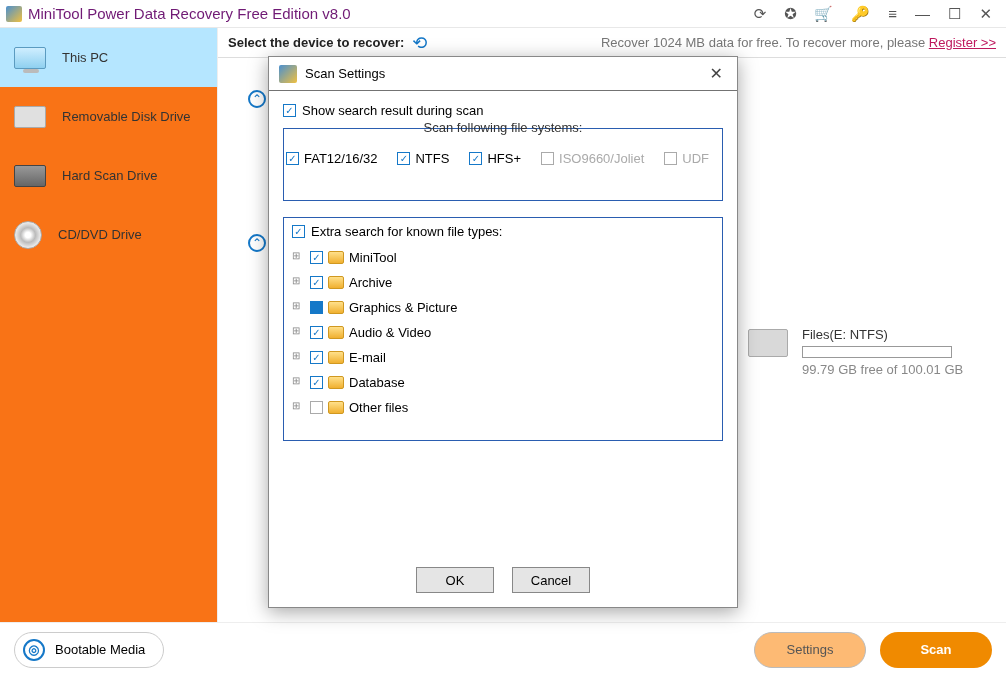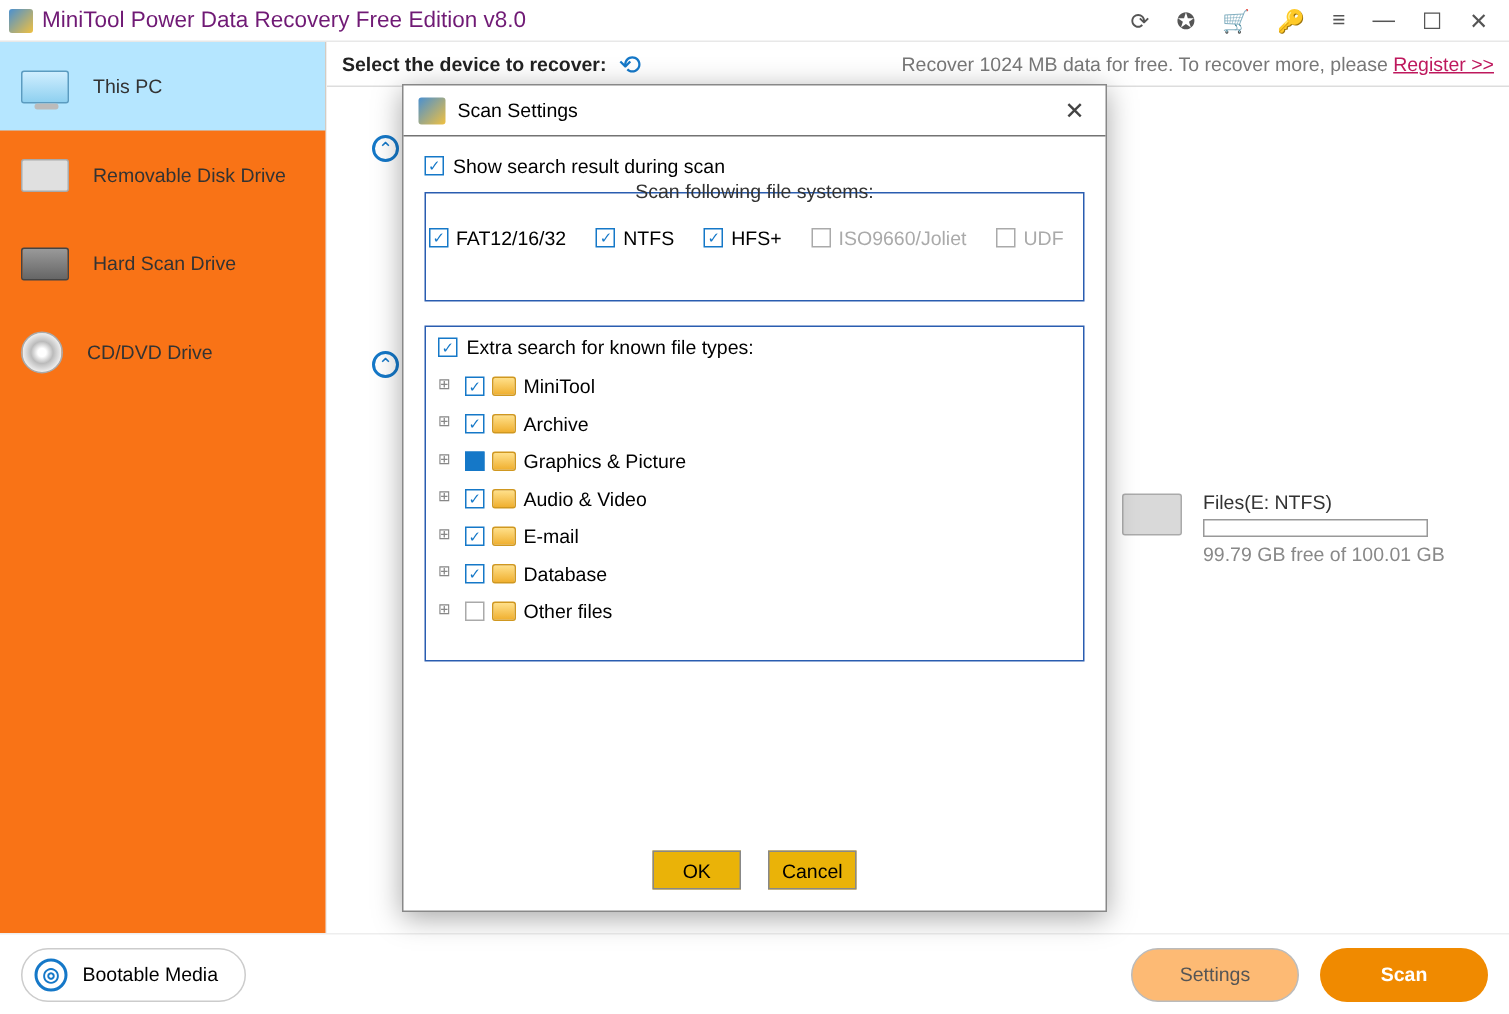--- a/index.html
+++ b/index.html
@@ -54,21 +54,21 @@
 .fieldset .legend{position:absolute;top:-9px;left:0;right:0;text-align:center;color:#333;}
 .fs-row{display:flex;gap:20px;margin-top:14px;flex-wrap:wrap;}
 .fs-item{display:flex;align-items:center;gap:5px;}
 .fs-item.disabled{color:#aaa;}
 .ft-box{border:1px solid #2a5db0;padding:6px 8px;height:224px;}
 .tree{margin-top:6px;}
 .tree-row{display:flex;align-items:center;gap:5px;height:25px;padding-left:18px;position:relative;}
 .tree-row::before{content:"⊞";position:absolute;left:0;top:5px;font-size:10px;color:#888;cursor:pointer;}
 .folder{width:16px;height:13px;background:linear-gradient(#ffe08a,#f0b030);border:1px solid #d09820;border-radius:2px;}
 .dlg-btns{position:absolute;bottom:14px;left:0;right:0;display:flex;justify-content:center;gap:18px;}
-.dlg-btn{width:59px;height:26px;border:1px solid #888;background:#eab308;cursor:pointer;}
+.dlg-btn{width:78px;height:26px;border:1px solid #888;background:#e5e5e5;cursor:pointer;}
 </style>
 </head>
 <body>
 
 <div class="titlebar">
   <div class="app-icon"></div>
   <div class="title">MiniTool Power Data Recovery Free Edition v8.0</div>
   <div class="tb-icons">
     <span>⟳</span>
     <span>✪</span>

